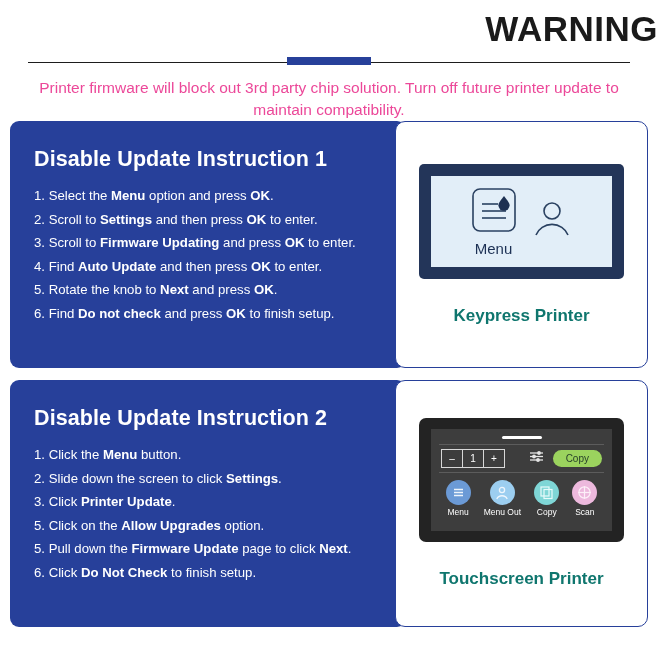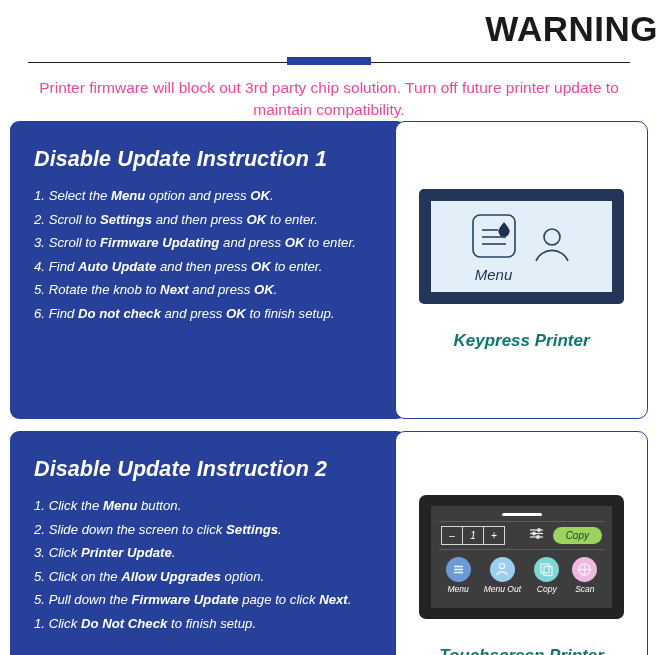--- a/index.html
+++ b/index.html
@@ -54,22 +54,21 @@
     font-size: 15.5px;
     line-height: 1.45;
     color: #ec4899;
     padding: 2px 26px 0 26px;
   }
 
   
   .section {
     position: relative;
     margin: 0 10px 11px 10px;
-    height: 298px;
-    font-style: italic;
+    height: 247px;
   }
   #section-2 { margin-top: 12px; }
 
   .blue-panel {
     position: absolute;
     left: 0;
     top: 0;
     width: 396px;
     height: 100%;
     background: #27409a;
@@ -286,21 +285,21 @@
 
 <div class="section" id="section-2">
   <div class="blue-panel">
     <div class="panel-heading">Disable Update Instruction 2</div>
     <ul class="steps" id="steps-2">
         <li><span>1. Click the </span><b>Menu</b><span> button.</span></li>
         <li><span>2. Slide down the screen to click </span><b>Settings</b><span>.</span></li>
         <li><span>3. Click </span><b>Printer Update</b><span>.</span></li>
         <li><span>5. Click on the </span><b>Allow Upgrades</b><span> option.</span></li>
         <li><span>5. Pull down the </span><b>Firmware Update</b><span> page to click </span><b>Next</b><span>.</span></li>
-        <li><span>1. Click </span><b>Do Not Check</b><span> to finish setup.</span></li>
+        <li><span>6. Click </span><b>Do Not Check</b><span> to finish setup.</span></li>
       </ul>
   </div>
 
   <div class="white-card">
     <div class="touch-device">
       <div class="touch-screen">
         <div class="status-pill"></div>
 
         <div class="touch-row-top">
           <div class="stepper">

